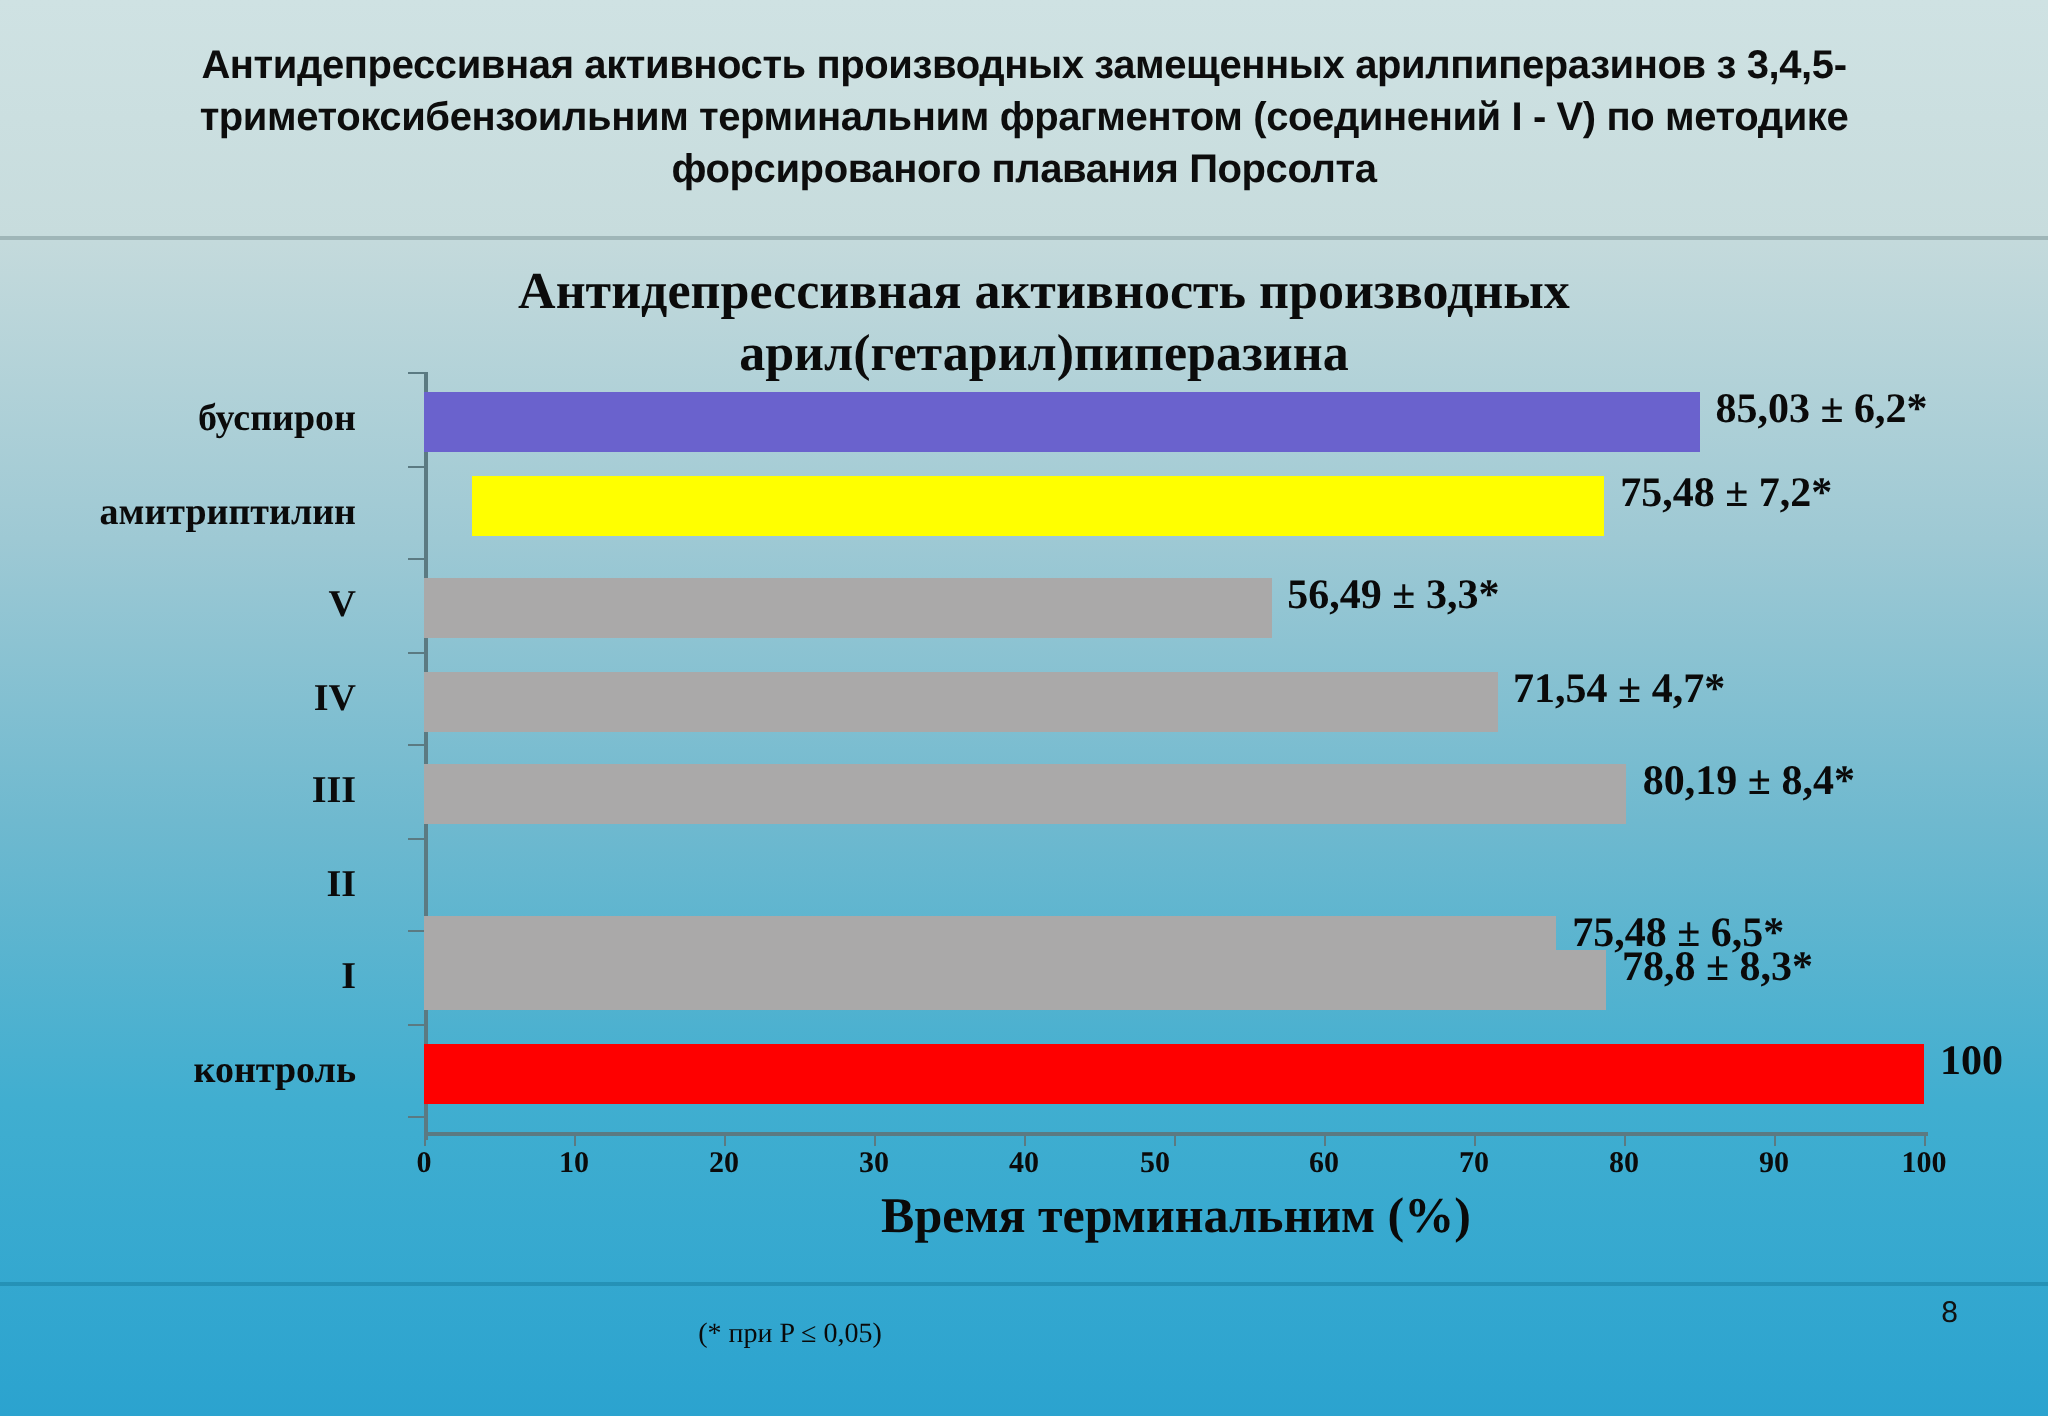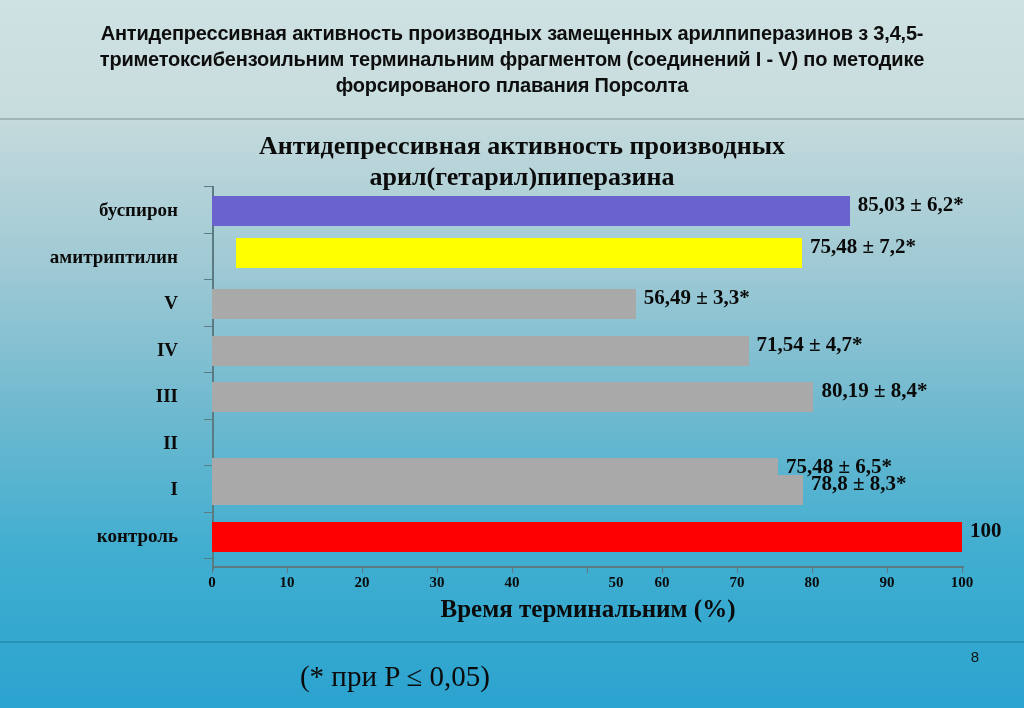--- a/index.html
+++ b/index.html
@@ -75,21 +75,21 @@
     position:absolute;left:212px;top:595px;width:752px;text-align:center;
     font-weight:bold;font-size:25px;color:#0a0a0a;
   }
   
   #footer-divider{
     position:absolute;left:0;top:641px;width:1024px;height:2px;
     background:#1a7fa3;opacity:.55;
   }
   #footnote{
     position:absolute;left:0;top:660px;width:870px;
-    text-align:center;font-size:29px;color:#0a0a0a;
+    text-align:center;font-size:14px;color:#0a0a0a;
     padding-right:80px;box-sizing:border-box;
   }
   #slide-number{
     position:absolute;right:45px;top:648px;
     font-family:"Liberation Sans", sans-serif;
     font-size:15px;color:#111;
   }
 </style>
 </head>
 <body>
@@ -160,21 +160,21 @@
     <div class="tick-label" style="left: 212px;">0</div>
     <div class="tick" style="left: 287px;"></div>
     <div class="tick-label" style="left: 287px;">10</div>
     <div class="tick" style="left: 362px;"></div>
     <div class="tick-label" style="left: 362px;">20</div>
     <div class="tick" style="left: 437px;"></div>
     <div class="tick-label" style="left: 437px;">30</div>
     <div class="tick" style="left: 512px;"></div>
     <div class="tick-label" style="left: 512px;">40</div>
     <div class="tick" style="left: 587px;"></div>
-    <div class="tick-label" style="left: 616px;">50</div>
+    <div class="tick-label" style="left: 565px; text-align: right;">50</div>
     <div class="tick" style="left: 662px;"></div>
     <div class="tick-label" style="left: 662px;">60</div>
     <div class="tick" style="left: 737px;"></div>
     <div class="tick-label" style="left: 737px;">70</div>
     <div class="tick" style="left: 812px;"></div>
     <div class="tick-label" style="left: 812px;">80</div>
     <div class="tick" style="left: 887px;"></div>
     <div class="tick-label" style="left: 887px;">90</div>
     <div class="tick" style="left: 962px;"></div>
     <div class="tick-label" style="left: 962px;">100</div>

